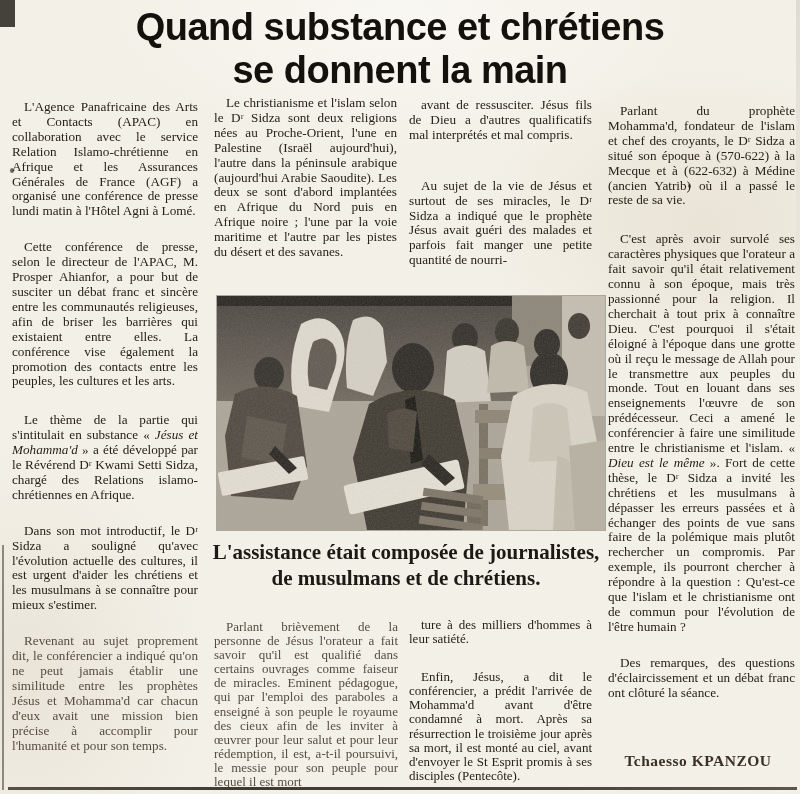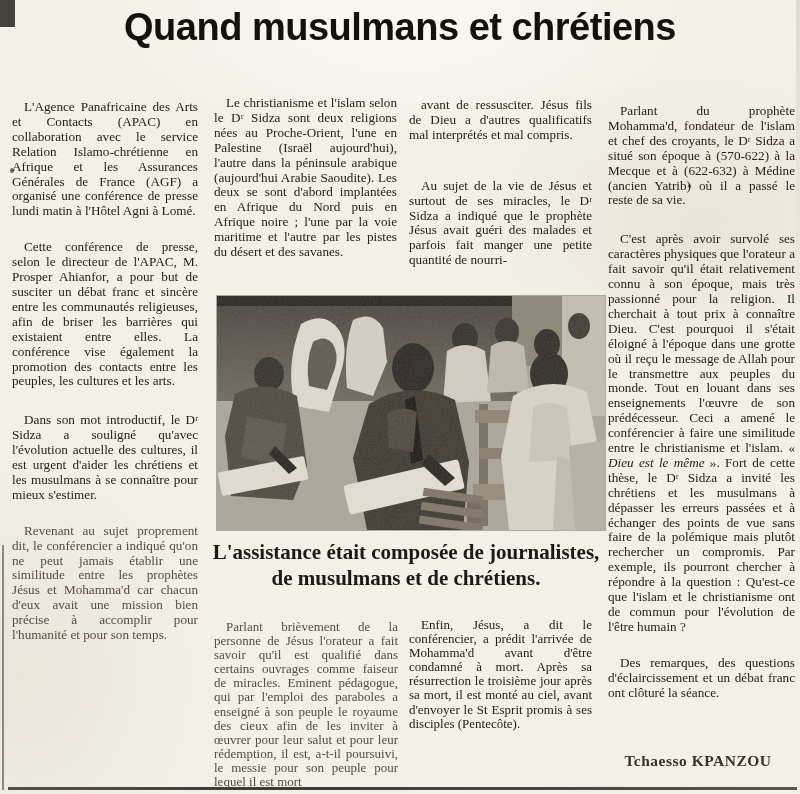--- a/index.html
+++ b/index.html
@@ -103,26 +103,28 @@
 
 <div class="page">
 
   <div class="corner-mark"></div>
   <div class="left-edge-line"></div>
   <div class="right-edge-strip"></div>
   <div class="speck" style="left:10px; top:168px; width:4px; height:5px;"></div>
   <div class="speck" style="left:688px; top:184px; width:3px; height:4px;"></div>
 
   <div class="headline">
-    <div>Quand musulmans et chrétiens</div>
+    <div>Quand substance et chrétiens</div>
+    <div>se donnent la main</div>
   </div>
 
   <div class="col" style="left:12px; top:100px; width:186px;">
     <p>L'Agence Panafricaine des Arts et Contacts (APAC) en collaboration avec le service Relation Islamo-chrétienne en Afrique et les Assurances Générales de France (AGF) a organisé une conférence de presse lundi matin à l'Hôtel Agni à Lomé.</p>
     <p class="gap-med">Cette conférence de presse, selon le directeur de l'APAC, M. Prosper Ahianfor, a pour but de susciter un débat franc et sincère entre les communautés religieuses, afin de briser les barrières qui existaient entre elles. La conférence vise également la promotion des contacts entre les peuples, les cultures et les arts.</p>
+    <p><span>Le thème de la partie qui s'intitulait en substance « </span><span class="italic">Jésus et Mohamma'd</span><span> » a été développé par le Révérend Dʳ Kwami Setti Sidza, chargé des Relations islamo-chrétiennes en Afrique.</span></p>
     <p>Dans son mot introductif, le Dʳ Sidza a souligné qu'avec l'évolution actuelle des cultures, il est urgent d'aider les chrétiens et les musulmans à se connaître pour mieux s'estimer.</p>
     <p class="faded">Revenant au sujet proprement dit, le conférencier a indiqué qu'on ne peut jamais établir une similitude entre les prophètes Jésus et Mohamma'd car chacun d'eux avait une mission bien précise à accomplir pour l'humanité et pour son temps.</p>
   </div>
 
   <div class="col" style="left:214px; top:96px; width:183px;">
     <p>Le christianisme et l'islam selon le Dʳ Sidza sont deux religions nées au Proche-Orient, l'une en Palestine (Israël aujourd'hui), l'autre dans la péninsule arabique (aujourd'hui Arabie Saoudite). Les deux se sont d'abord implantées en Afrique du Nord puis en Afrique noire ; l'une par la voie maritime et l'autre par les pistes du désert et des savanes.</p>
   </div>
 
   <div class="photo-frame">
     <svg viewBox="0 0 388 234" preserveAspectRatio="none">
@@ -199,20 +201,21 @@
   <div class="col bottomcol" style="left:214px; top:620px; width:184px;">
     <p class="faded">Parlant brièvement de la personne de Jésus l'orateur a fait savoir qu'il est qualifié dans certains ouvrages comme faiseur de miracles. Eminent pédagogue, qui par l'emploi des paraboles a enseigné à son peuple le royaume des cieux afin de les inviter à œuvrer pour leur salut et pour leur rédemption, il est, a-t-il poursuivi, le messie pour son peuple pour lequel il est mort</p>
   </div>
 
   <div class="col" style="left:409px; top:98px; width:183px;">
     <p class="gap-large">avant de ressusciter. Jésus fils de Dieu a d'autres qualificatifs mal interprétés et mal compris.</p>
     <p>Au sujet de la vie de Jésus et surtout de ses miracles, le Dʳ Sidza a indiqué que le prophète Jésus avait guéri des malades et parfois fait manger une petite quantité de nourri-</p>
   </div>
 
   <div class="col bottomcol" style="left:409px; top:618px; width:183px;">
+    <p class="gap-med">ture à des milliers d'hommes à leur satiété.</p>
     <p>Enfin, Jésus, a dit le conférencier, a prédit l'arrivée de Mohamma'd avant d'être condamné à mort. Après sa résurrection le troisième jour après sa mort, il est monté au ciel, avant d'envoyer le St Esprit promis à ses disciples (Pentecôte).</p>
   </div>
 
   <div class="col" style="left:608px; top:104px; width:187px;">
     <p class="gap-med">Parlant du prophète Mohamma'd, fondateur de l'islam et chef des croyants, le Dʳ Sidza a situé son époque à (570-622) à la Mecque et à (622-632) à Médine (ancien Yatrib) où il a passé le reste de sa vie.</p>
     <p><span>C'est après avoir survolé ses caractères physiques que l'orateur a fait savoir qu'il était relativement connu à son époque, mais très passionné pour la religion. Il cherchait à tout prix à connaître Dieu. C'est pourquoi il s'était éloigné à l'époque dans une grotte où il reçu le message de Allah pour le transmettre aux peuples du monde. Tout en louant dans ses enseignements l'œuvre de son prédécesseur. Ceci a amené le conférencier à faire une similitude entre le christianisme et l'islam. « </span><span class="italic">Dieu est le même</span><span> ». Fort de cette thèse, le Dʳ Sidza a invité les chrétiens et les musulmans à dépasser les erreurs passées et à échanger des points de vue sans faire de la polémique mais plutôt rechercher un compromis. Par exemple, ils pourront chercher à répondre à la question : Qu'est-ce que l'islam et le christianisme ont de commun pour l'évolution de l'être humain ?</span></p>
     <p>Des remarques, des questions d'éclaircissement et un débat franc ont clôturé la séance.</p>
   </div>
 
   <div class="byline">Tchaesso KPANZOU</div>

